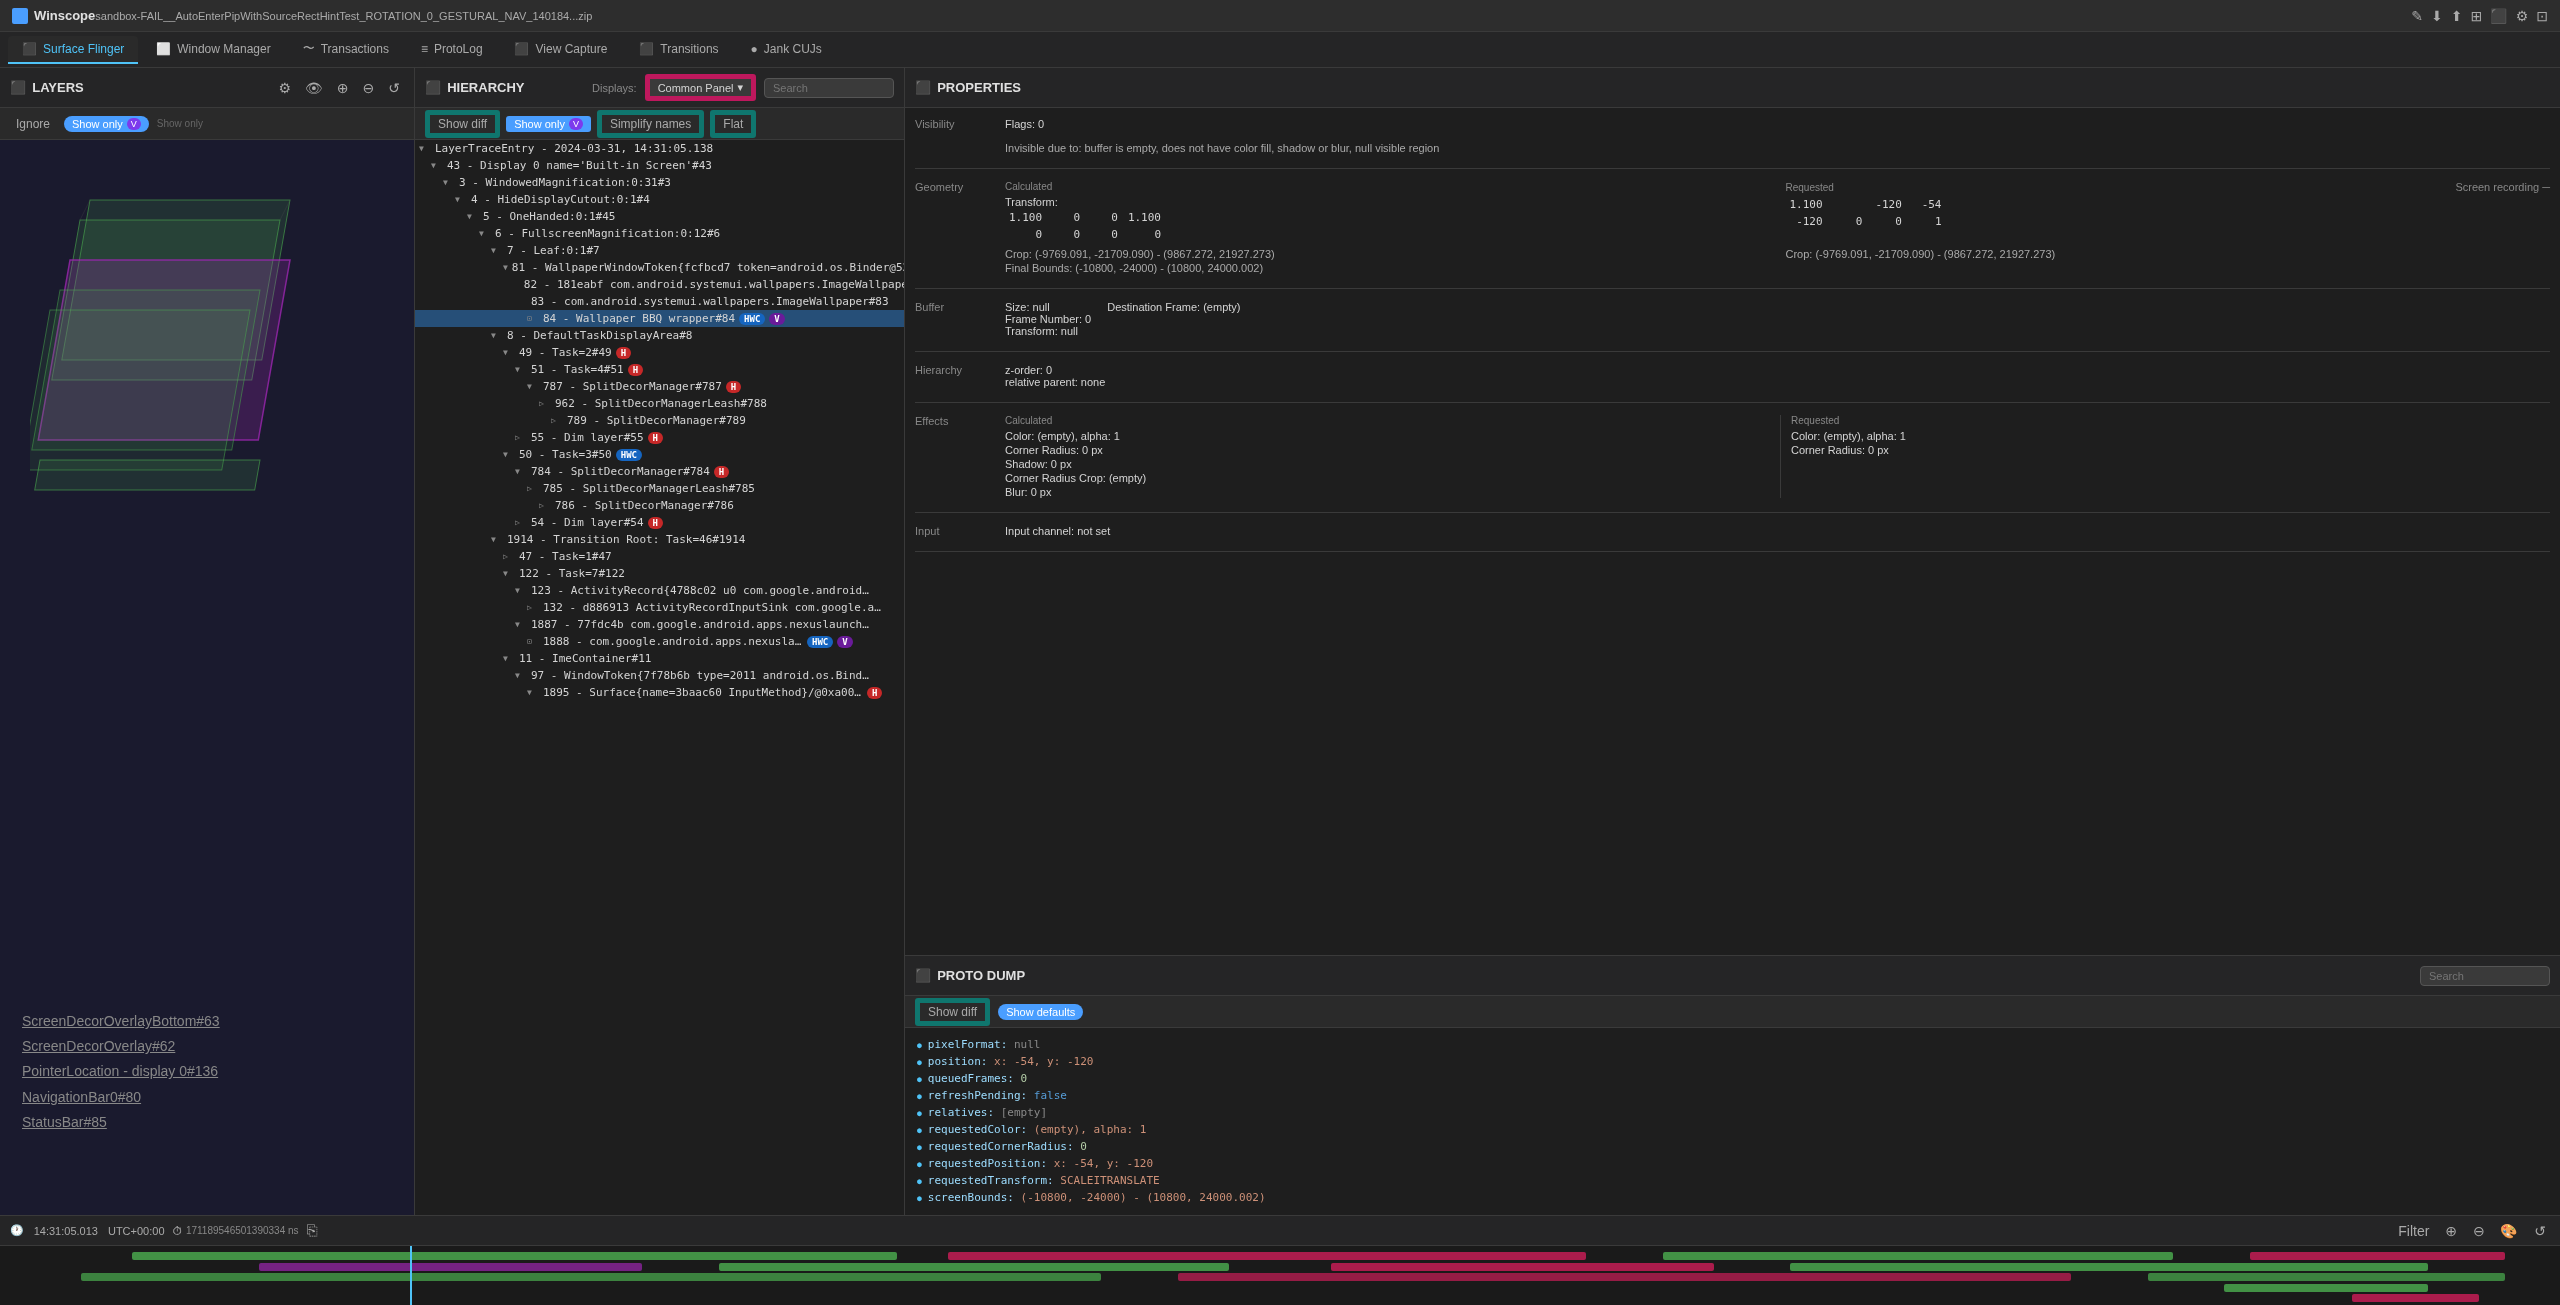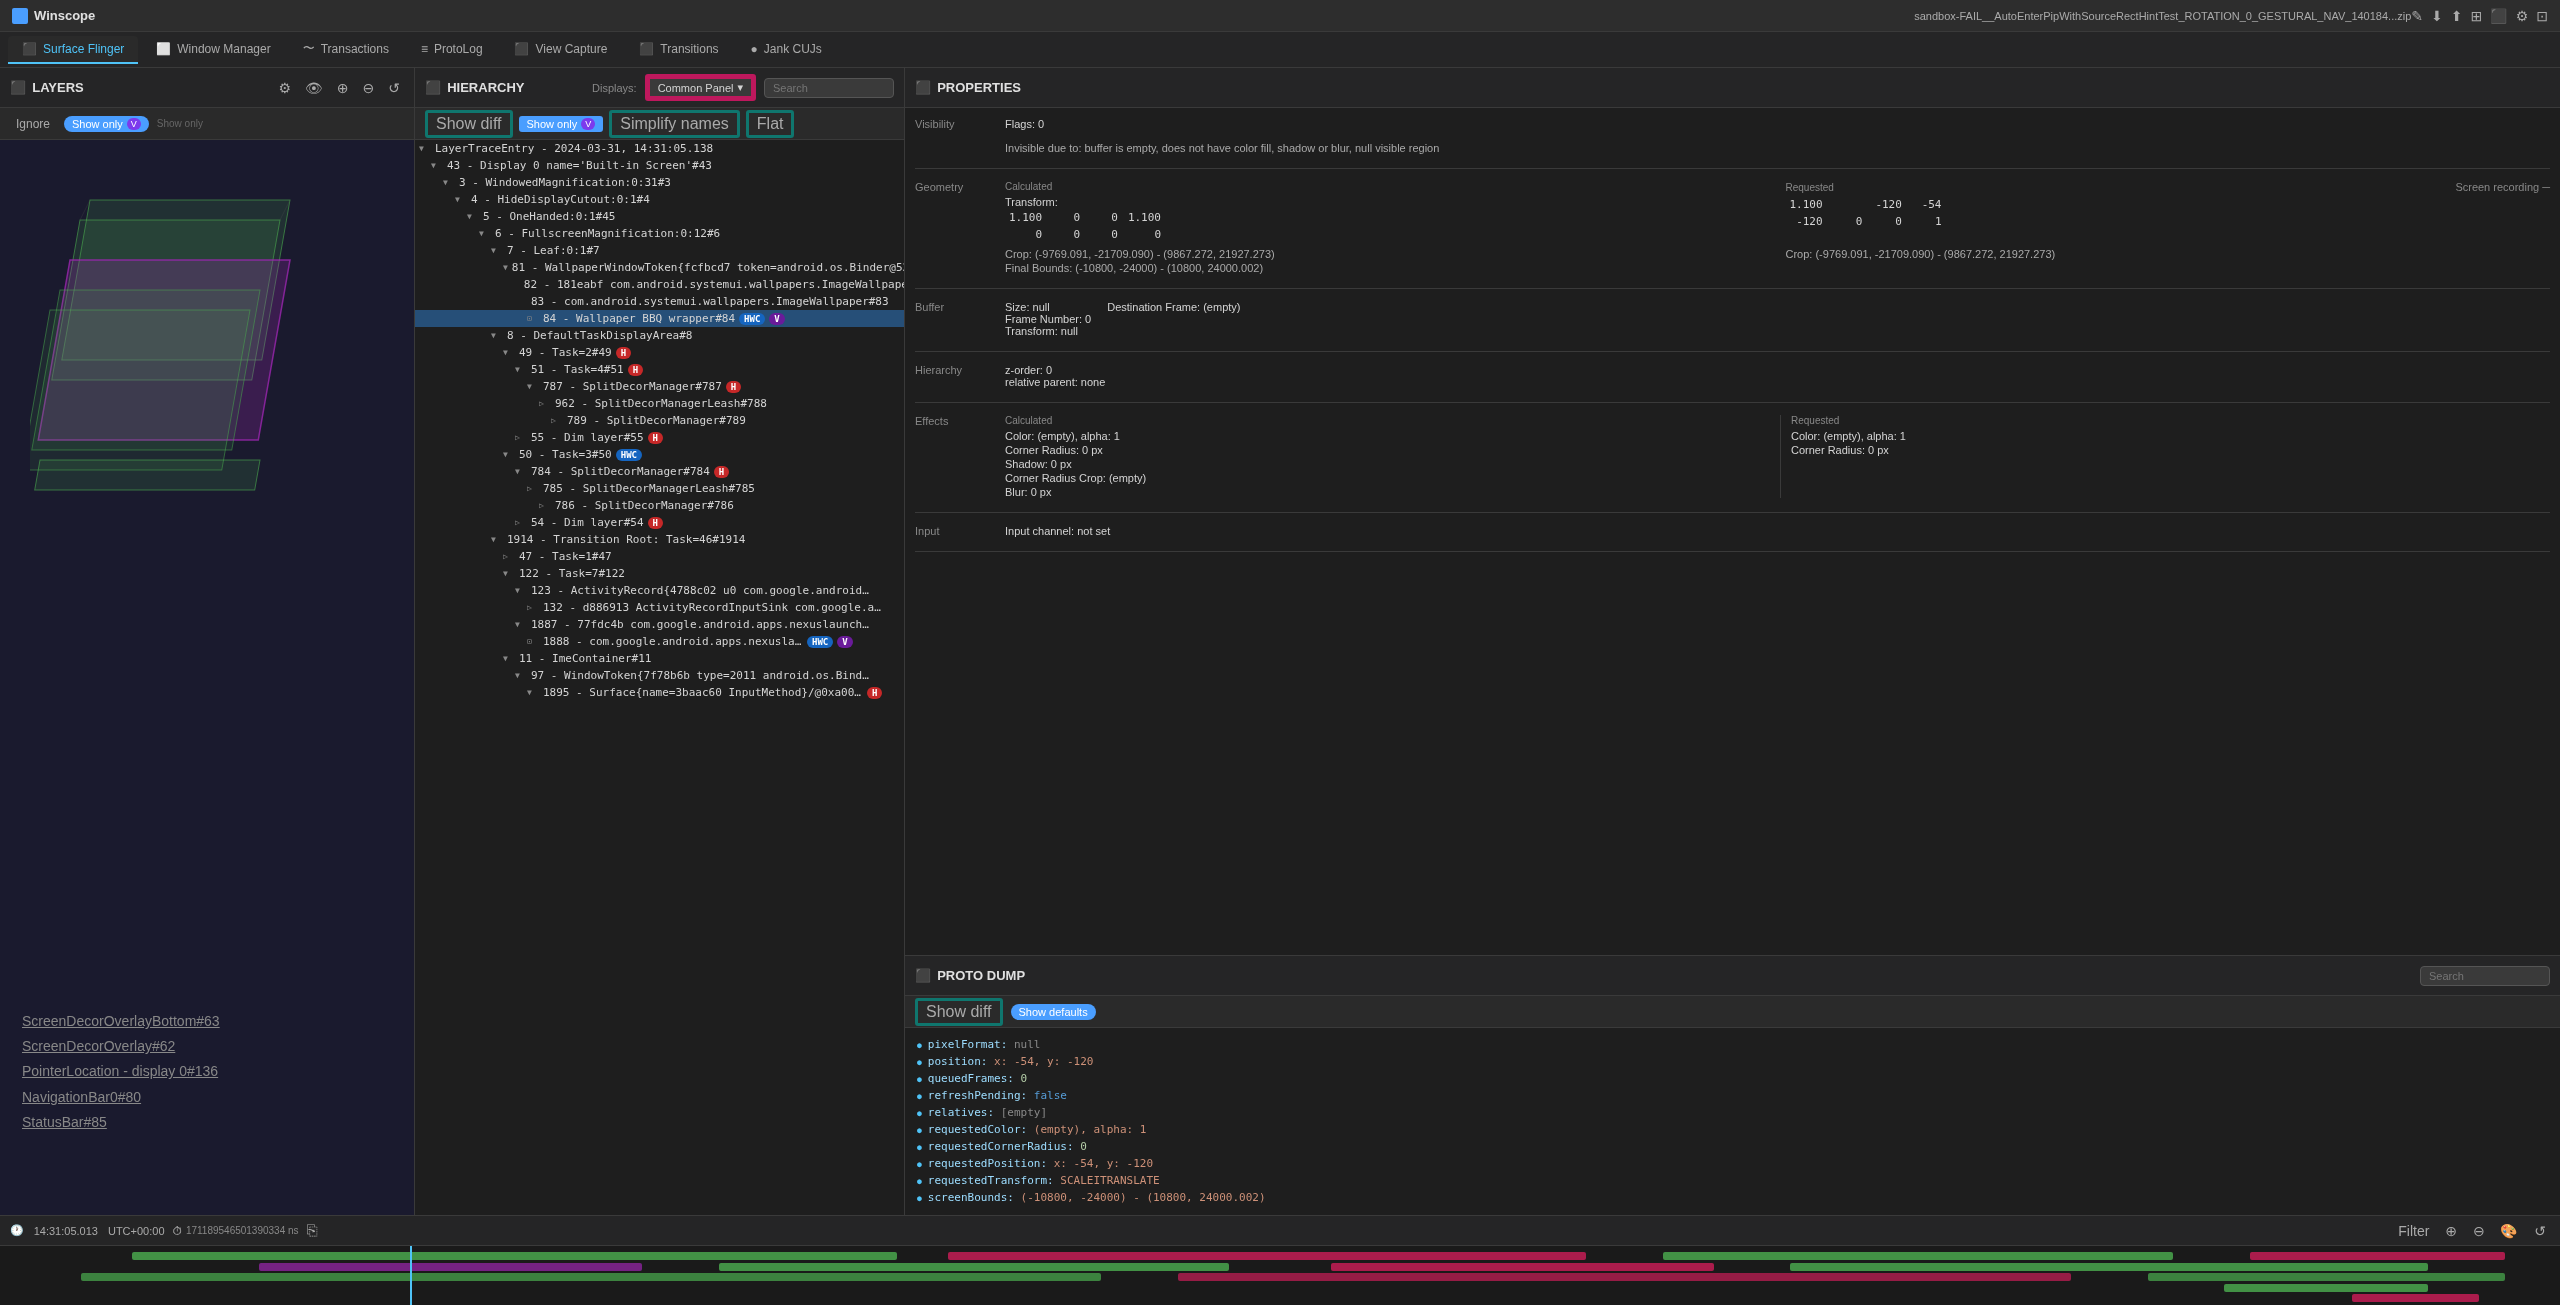--- a/index.html
+++ b/index.html
@@ -2,21 +2,21 @@
 <html><head>
   <meta charset="utf-8">
   <style>
     * { box-sizing: border-box; margin: 0; padding: 0; }
     body { font-family: 'Segoe UI', Arial, sans-serif; font-size: 12px; background: #1e1e1e; color: #d4d4d4; height: 100vh; overflow: hidden; display: flex; flex-direction: column; }
 
     
     #titlebar { display: flex; align-items: center; justify-content: space-between; background: #2d2d2d; height: 32px; padding: 0 12px; border-bottom: 1px solid #3a3a3a; flex-shrink: 0; }
     #titlebar .app-title { display: flex; align-items: center; gap: 6px; font-size: 13px; font-weight: 600; color: #e0e0e0; }
     #titlebar .app-title .logo { width: 16px; height: 16px; background: #4a9eff; border-radius: 2px; display: inline-block; }
-    #titlebar .file-info { font-size: 11px; color: #aaa; flex: 1; text-align: right; }
+    #titlebar .file-info { font-size: 11px; color: #aaa; flex: 1; text-align: left; }
     #titlebar .controls { display: flex; gap: 8px; }
     #titlebar .controls span { font-size: 14px; cursor: pointer; color: #aaa; }
 
     
     #tabbar { display: flex; align-items: center; background: #252526; height: 36px; border-bottom: 1px solid #3a3a3a; flex-shrink: 0; padding: 0 8px; gap: 4px; }
     .tab { display: flex; align-items: center; gap: 6px; padding: 6px 14px; border-radius: 4px 4px 0 0; cursor: pointer; font-size: 12px; color: #aaa; border-bottom: 2px solid transparent; }
     .tab.active { color: #4fc3f7; border-bottom: 2px solid #4fc3f7; background: #2a2a2a; }
     .tab .tab-icon { font-size: 12px; }
 
     
@@ -33,21 +33,21 @@
     .btn-show-only { background: #4a9eff; border: none; color: white; cursor: pointer; font-size: 11px; padding: 2px 8px; border-radius: 10px; display: flex; align-items: center; gap: 4px; }
     .badge-v { background: #7c3aed; color: white; font-size: 9px; padding: 1px 4px; border-radius: 8px; }
     #layers-canvas { flex: 1; overflow: hidden; position: relative; background: #1a1a2e; }
 
     
     #hierarchy-panel { width: 490px; display: flex; flex-direction: column; border-right: 1px solid #3a3a3a; flex-shrink: 0; }
     #hierarchy-header { display: flex; align-items: center; justify-content: space-between; padding: 6px 10px; background: #252526; border-bottom: 1px solid #3a3a3a; height: 40px; }
     #hierarchy-header .panel-title { font-size: 13px; font-weight: 600; color: #e0e0e0; display: flex; align-items: center; gap: 6px; }
     .search-box { background: #3a3a3a; border: 1px solid #555; border-radius: 4px; color: #d4d4d4; padding: 3px 8px; font-size: 11px; width: 130px; }
     #hierarchy-toolbar { display: flex; align-items: center; gap: 6px; padding: 4px 10px; background: #2a2a2a; border-bottom: 1px solid #3a3a3a; height: 32px; }
-    .btn-toolbar { background: none; border: 3px solid #0f766e; color: #aaa; cursor: pointer; font-size: 16px; padding: 2px 8px; border-radius: 3px; }
+    .btn-toolbar { background: none; border: 5px solid #0f766e; color: #aaa; cursor: pointer; font-size: 12px; padding: 2px 8px; border-radius: 3px; }
     .btn-show-only-h { background: #4a9eff; border: none; color: white; cursor: pointer; font-size: 11px; padding: 2px 8px; border-radius: 3px; display: flex; align-items: center; gap: 4px; }
     .dropdown-btn { background: #3a3a3a; border: 5px solid #be185d; color: #d4d4d4; cursor: pointer; font-size: 11px; padding: 2px 8px; border-radius: 3px; display: flex; align-items: center; gap: 4px; }
     #hierarchy-tree { flex: 1; overflow-y: auto; font-size: 11px; font-family: monospace; }
     #hierarchy-tree::-webkit-scrollbar { width: 6px; }
     #hierarchy-tree::-webkit-scrollbar-track { background: #1e1e1e; }
     #hierarchy-tree::-webkit-scrollbar-thumb { background: #555; border-radius: 3px; }
     .tree-node { padding: 1px 0; cursor: pointer; white-space: nowrap; overflow: hidden; text-overflow: ellipsis; }
     .tree-node.selected { background: #264f78; }
     .tree-node-content { display: flex; align-items: center; gap: 4px; padding: 1px 4px; }
     .expand-icon { font-size: 8px; color: #888; width: 12px; display: inline-block; }

